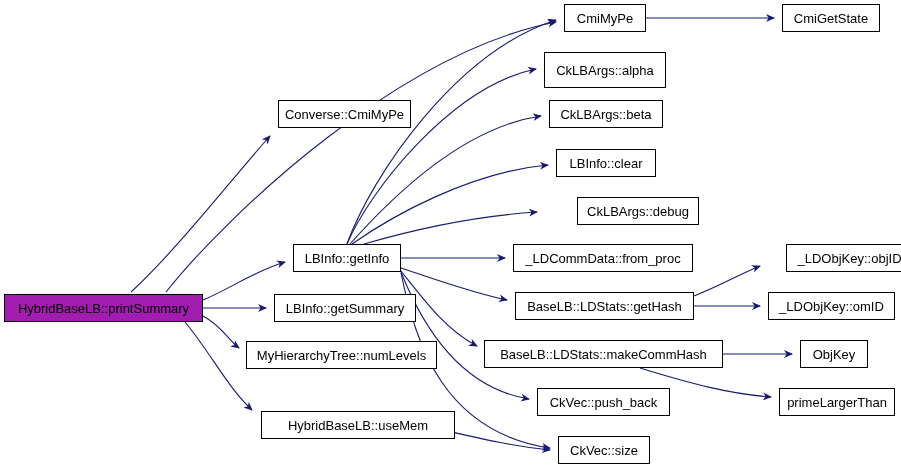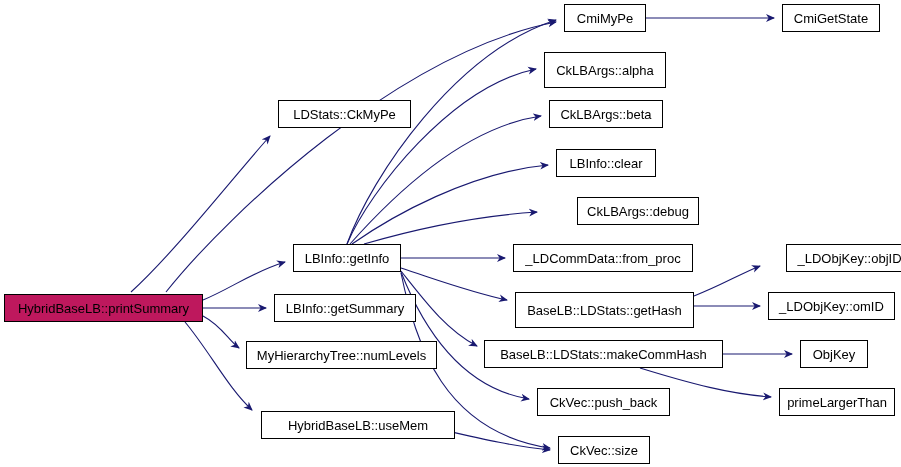--- a/index.html
+++ b/index.html
@@ -20,21 +20,21 @@
     font-size:13px;
     line-height:1;
     display:flex;
     align-items:center;
     justify-content:center;
     white-space:nowrap;
     letter-spacing:0px;
     z-index:3;
   }
   .node.root{
-    background:#be185d;
+    background:#a21caf;
     border:1px solid #000000;
   }
 </style>
 </head>
 <body>
 
 <div id="canvas">
 
   <svg class="edges" viewBox="0 0 901 467">
     <defs>
@@ -83,21 +83,21 @@
 
     <path d="M723,354 L792,354" fill="none" stroke="#191970" stroke-width="1.1" marker-end="url(#ah)"></path>
 
     <path d="M640,368 C692,384 730,394 771,397" fill="none" stroke="#191970" stroke-width="1.1" marker-end="url(#ah)"></path>
 
     <path d="M430,427 C478,438 510,446 550,450" fill="none" stroke="#191970" stroke-width="1.1" marker-end="url(#ah)"></path>
   </svg>
 
   <div class="node root" style="left:4px;top:294px;width:199px;height:28px;">HybridBaseLB::printSummary</div>
 
-  <div class="node" style="left:278px;top:100px;width:133px;height:28px;">LDStats::CkMyPe</div>
+  <div class="node" style="left:278px;top:100px;width:133px;height:28px;">Converse::CmiMyPe</div>
 
   <div class="node" style="left:293px;top:244px;width:108px;height:28px;">LBInfo::getInfo</div>
 
   <div class="node" style="left:274px;top:294px;width:142px;height:28px;">LBInfo::getSummary</div>
 
   <div class="node" style="left:246px;top:341px;width:191px;height:28px;">MyHierarchyTree::numLevels</div>
 
   <div class="node" style="left:261px;top:411px;width:194px;height:28px;">HybridBaseLB::useMem</div>
 
   <div class="node" style="left:564px;top:4px;width:82px;height:28px;">CmiMyPe</div>
@@ -105,21 +105,21 @@
   <div class="node" style="left:544px;top:52px;width:122px;height:36px;">CkLBArgs::alpha</div>
 
   <div class="node" style="left:549px;top:100px;width:114px;height:28px;">CkLBArgs::beta</div>
 
   <div class="node" style="left:556px;top:149px;width:100px;height:28px;">LBInfo::clear</div>
 
   <div class="node" style="left:577px;top:197px;width:122px;height:28px;">CkLBArgs::debug</div>
 
   <div class="node" style="left:513px;top:244px;width:180px;height:28px;">_LDCommData::from_proc</div>
 
-  <div class="node" style="left:515px;top:292px;width:179px;height:36px;">BaseLB::LDStats::getHash</div>
+  <div class="node" style="left:515px;top:292px;width:179px;height:28px;">BaseLB::LDStats::getHash</div>
 
   <div class="node" style="left:484px;top:340px;width:239px;height:28px;">BaseLB::LDStats::makeCommHash</div>
 
   <div class="node" style="left:537px;top:388px;width:133px;height:28px;">CkVec::push_back</div>
 
   <div class="node" style="left:558px;top:436px;width:92px;height:28px;">CkVec::size</div>
 
   <div class="node" style="left:782px;top:4px;width:98px;height:28px;">CmiGetState</div>
 
   <div class="node" style="left:768px;top:244px;width:127px;height:28px;margin-left:18px;">_LDObjKey::objID</div>

